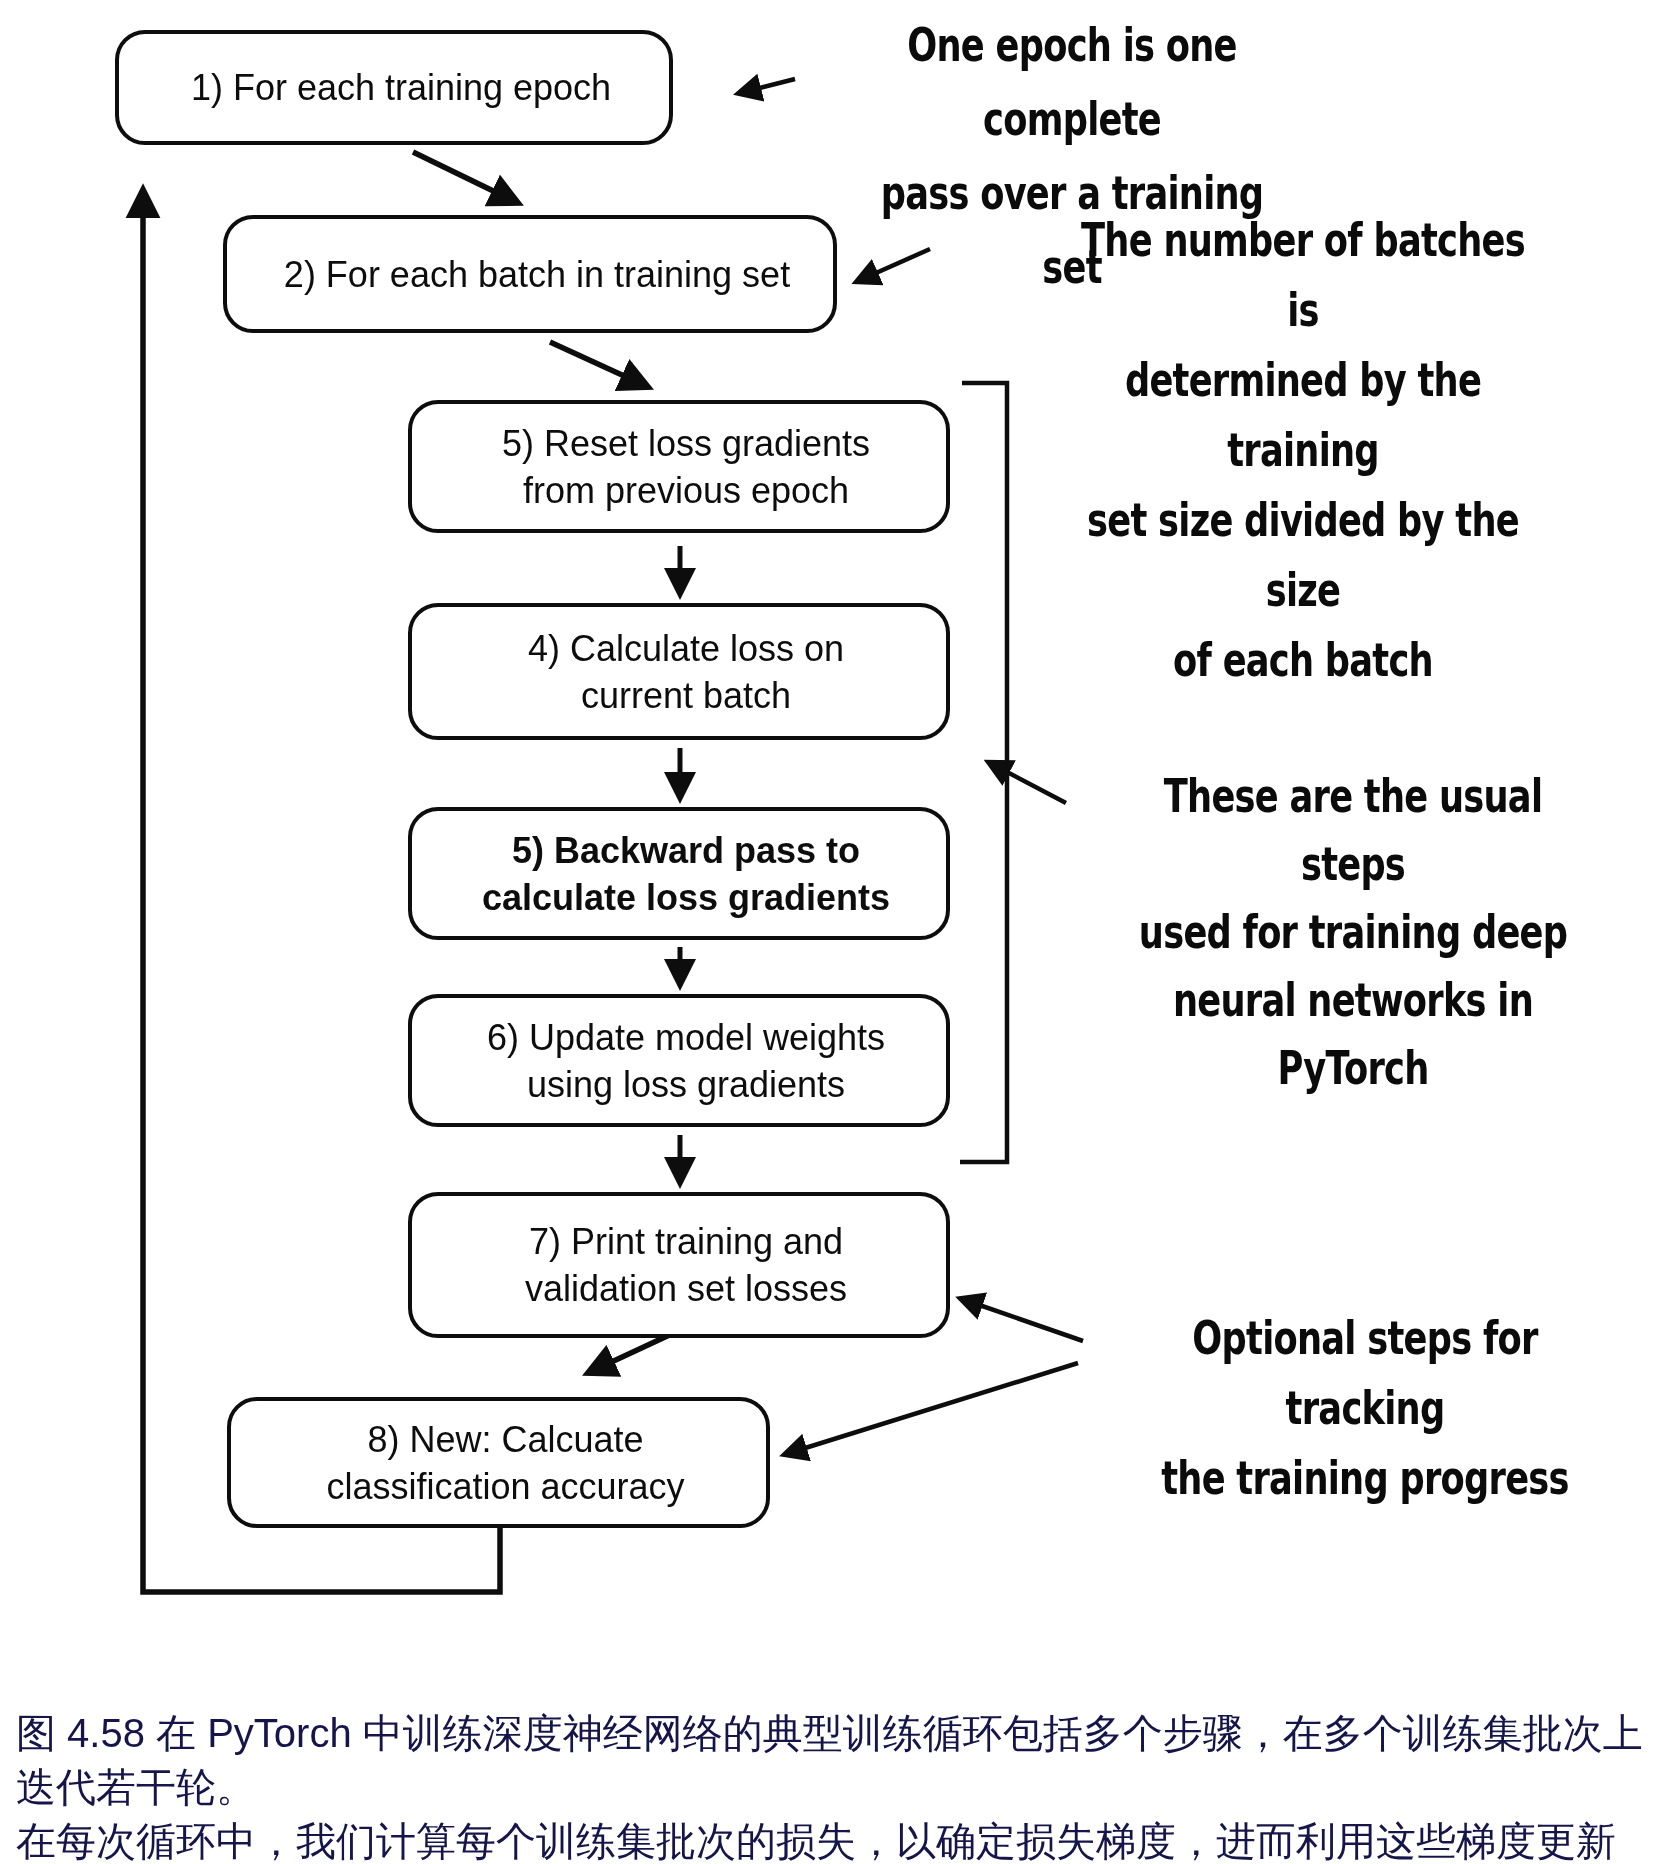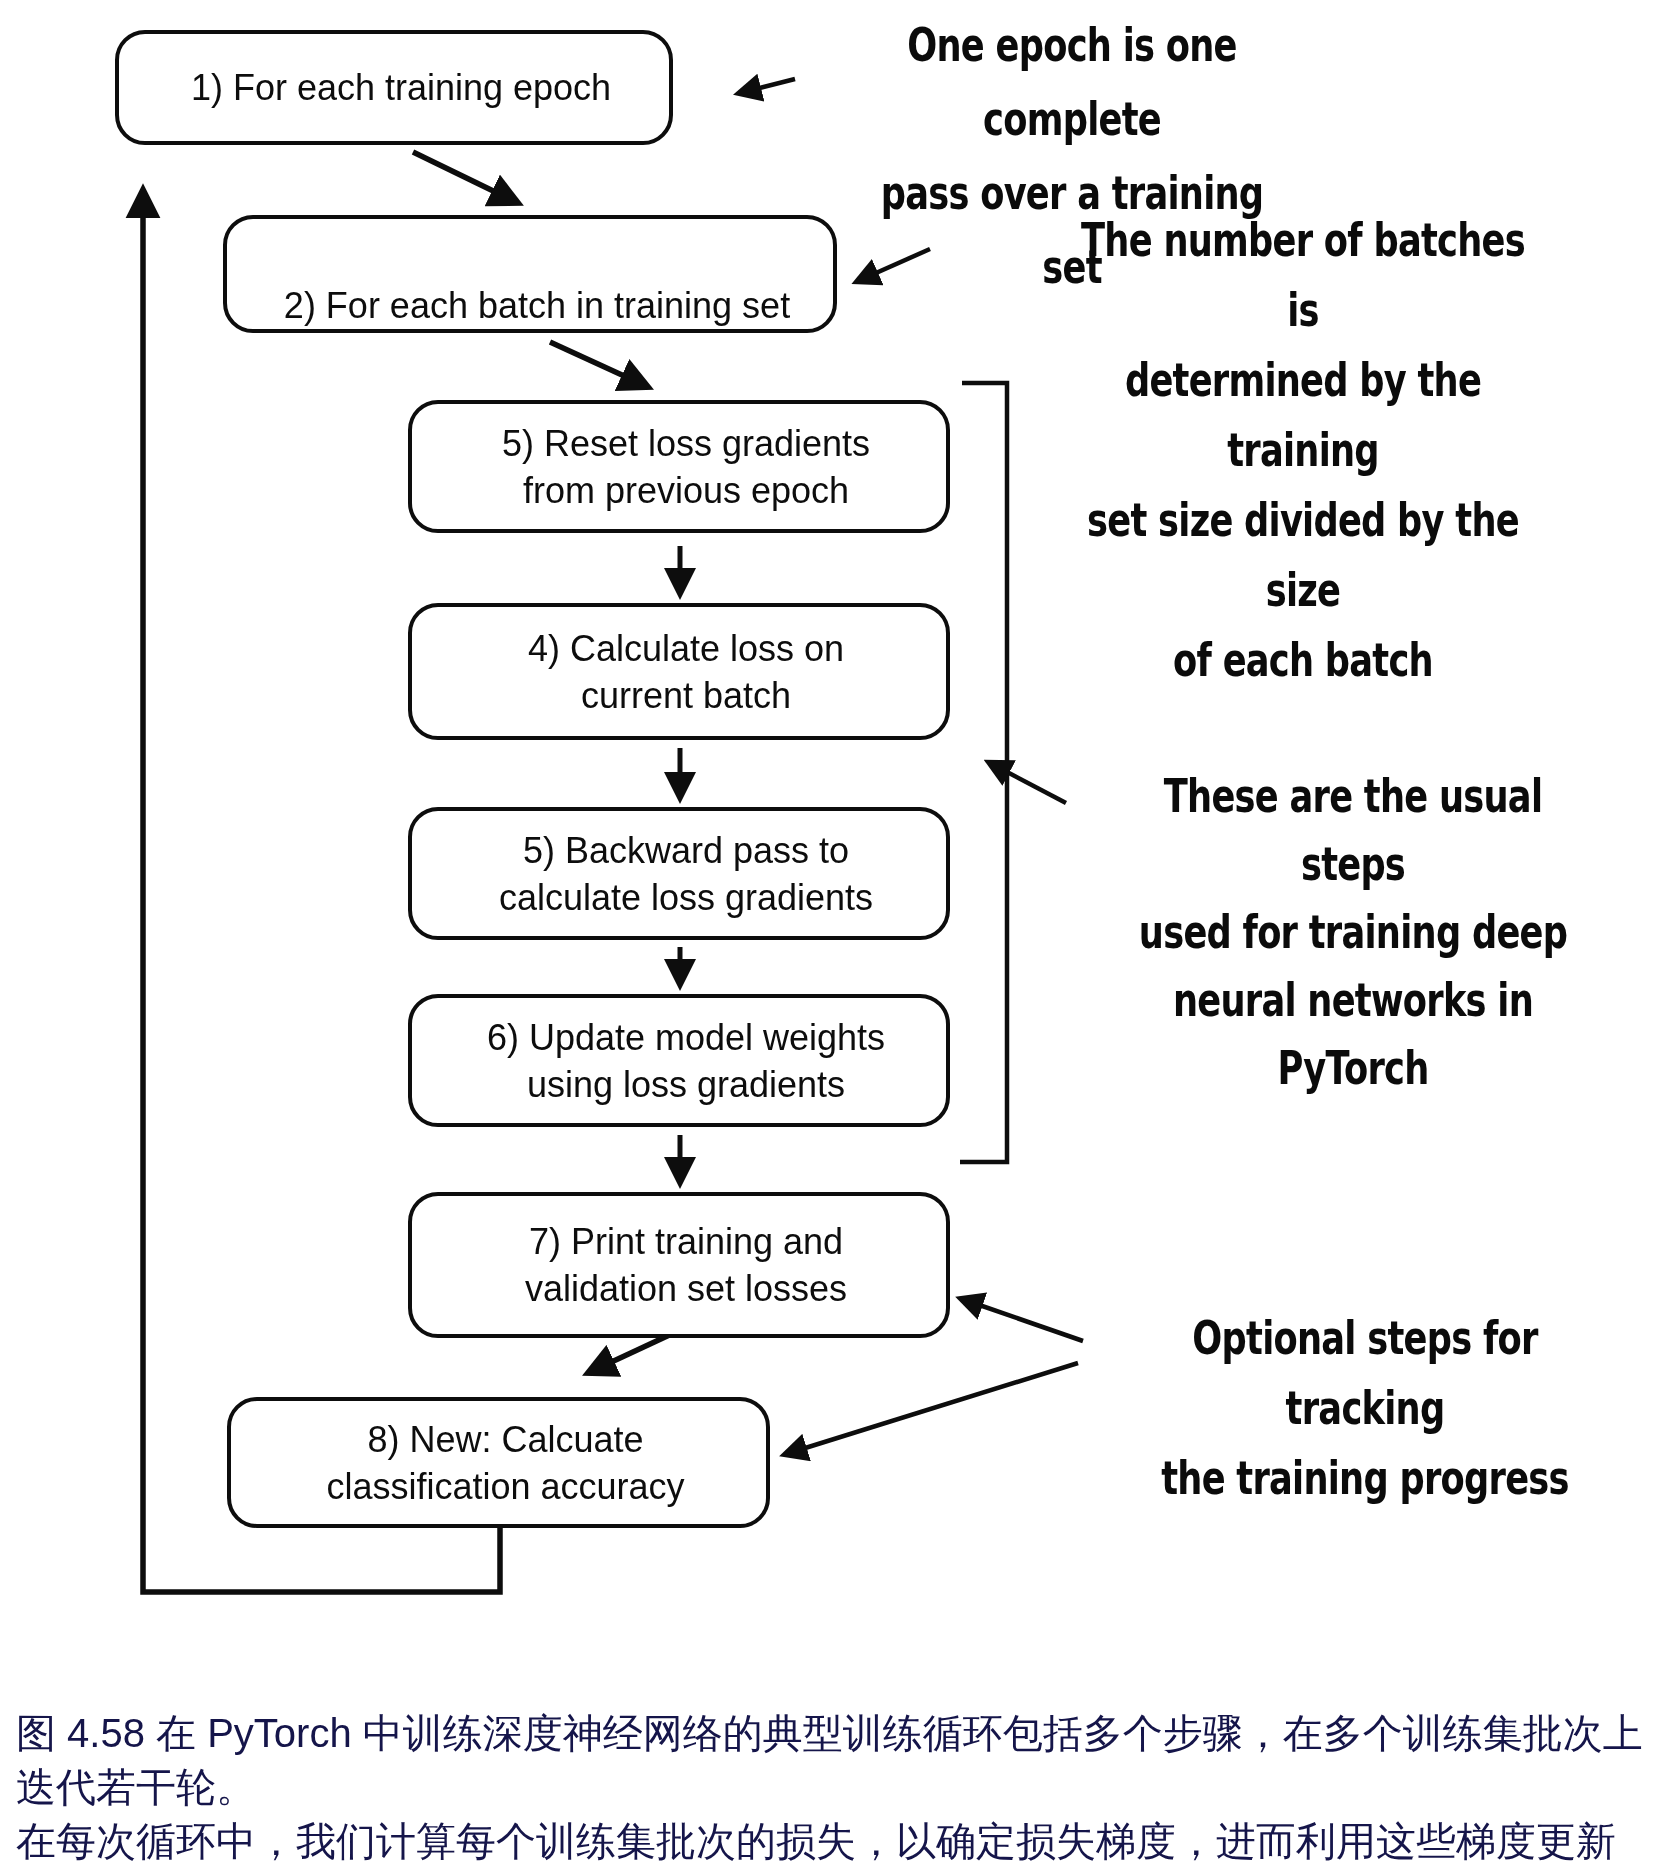--- a/index.html
+++ b/index.html
@@ -75,35 +75,35 @@
     <line x1="930" y1="249" x2="858" y2="281" stroke="#0d0d0d" stroke-width="4.5" marker-end="url(#ah)"></line>
     <line x1="1066" y1="803" x2="990" y2="763" stroke="#0d0d0d" stroke-width="4.5" marker-end="url(#ah)"></line>
     <line x1="1083" y1="1341" x2="962" y2="1299" stroke="#0d0d0d" stroke-width="4.5" marker-end="url(#ah)"></line>
     <line x1="1078" y1="1363" x2="786" y2="1454" stroke="#0d0d0d" stroke-width="4.5" marker-end="url(#ah)"></line>
   </svg>
 
   <div class="node" style="left:115px;top:30px;width:558px;height:115px;">
     <span>1) For each training epoch</span>
   </div>
 
-  <div class="node" style="left:223px;top:215px;width:614px;height:118px;justify-content:flex-end;">
+  <div class="node" style="left:223px;top:215px;width:614px;height:118px;">
     <span>2) For each batch in training set</span>
   </div>
 
   <div class="node" style="left:408px;top:400px;width:542px;height:133px;">
     <span>5) Reset loss gradients</span>
     <span>from previous epoch</span>
   </div>
 
   <div class="node" style="left:408px;top:603px;width:542px;height:137px;">
     <span>4) Calculate loss on</span>
     <span>current batch</span>
   </div>
 
-  <div class="node" style="left:408px;top:807px;width:542px;height:133px;">
+  <div class="node" style="left:408px;top:807px;width:542px;height:133px;font-weight:bold;">
     <span>5) Backward pass to</span>
     <span>calculate loss gradients</span>
   </div>
 
   <div class="node" style="left:408px;top:994px;width:542px;height:133px;">
     <span>6) Update model weights</span>
     <span>using loss gradients</span>
   </div>
 
   <div class="node" style="left:408px;top:1192px;width:542px;height:146px;">

